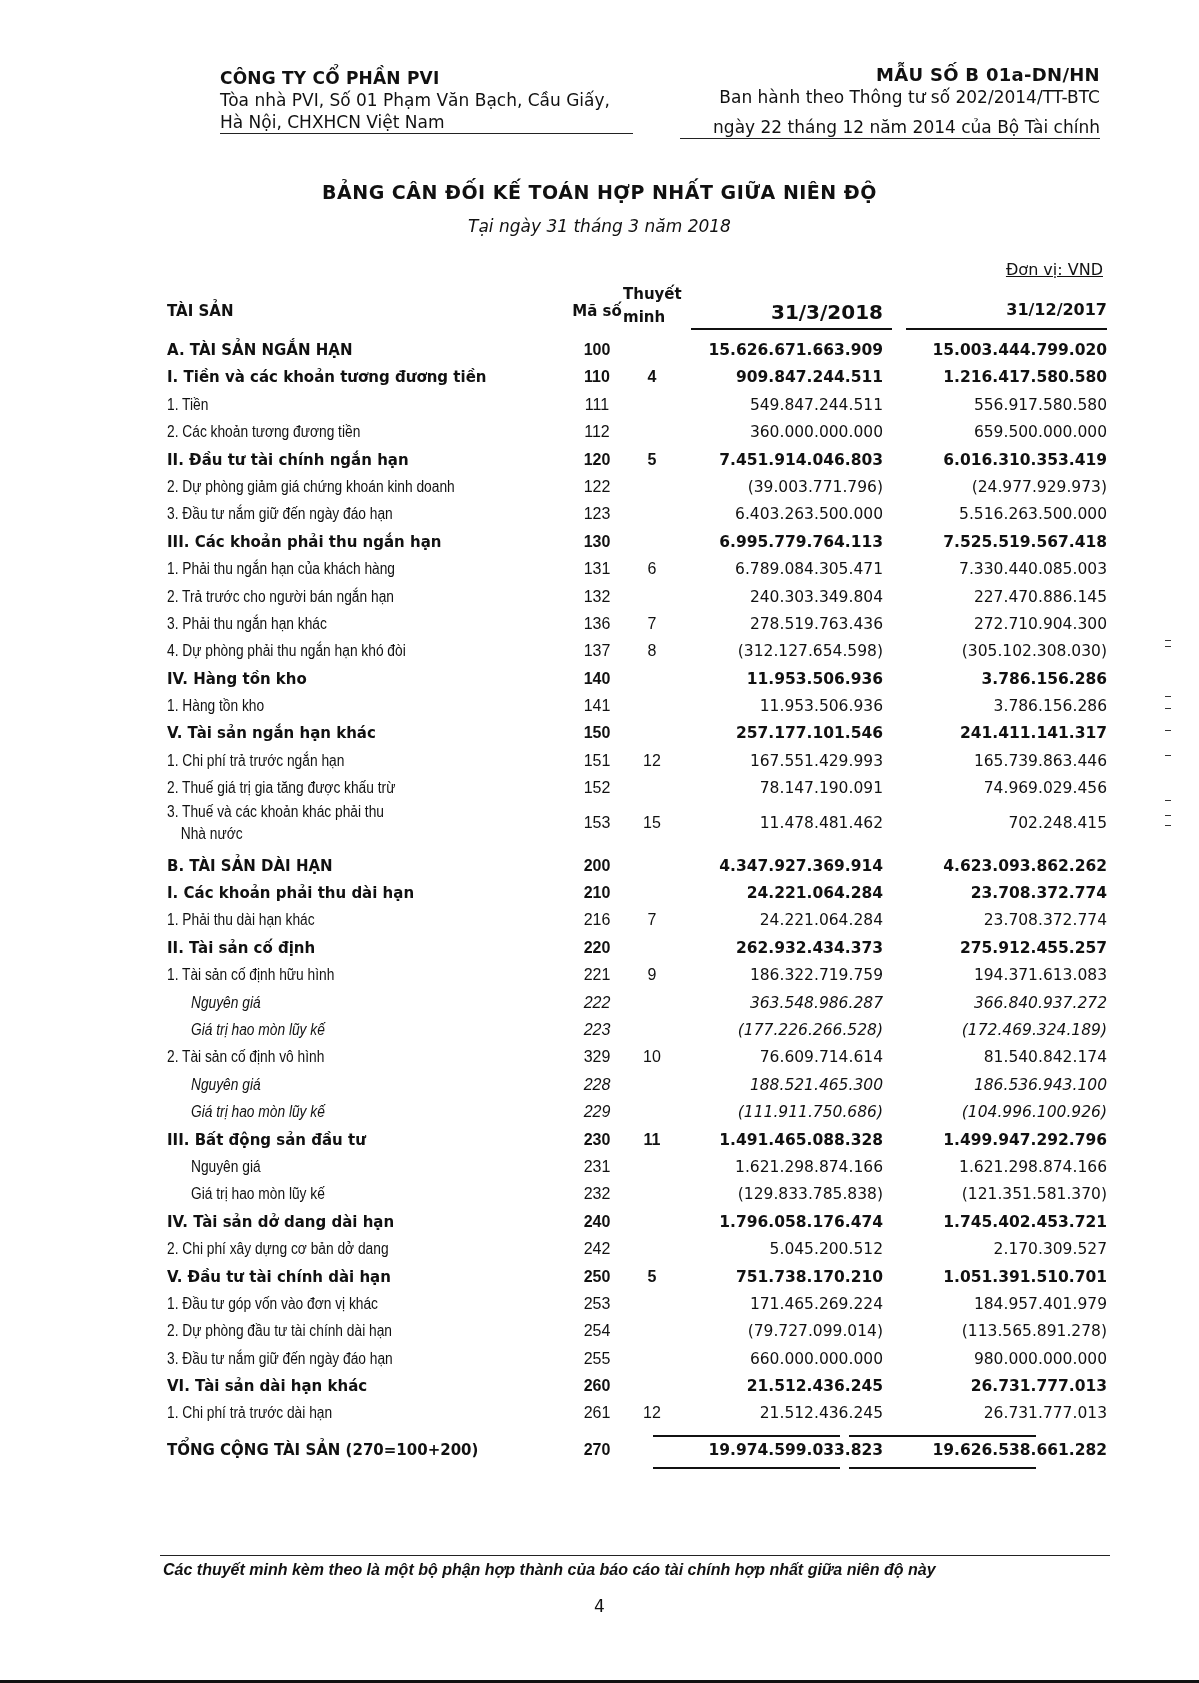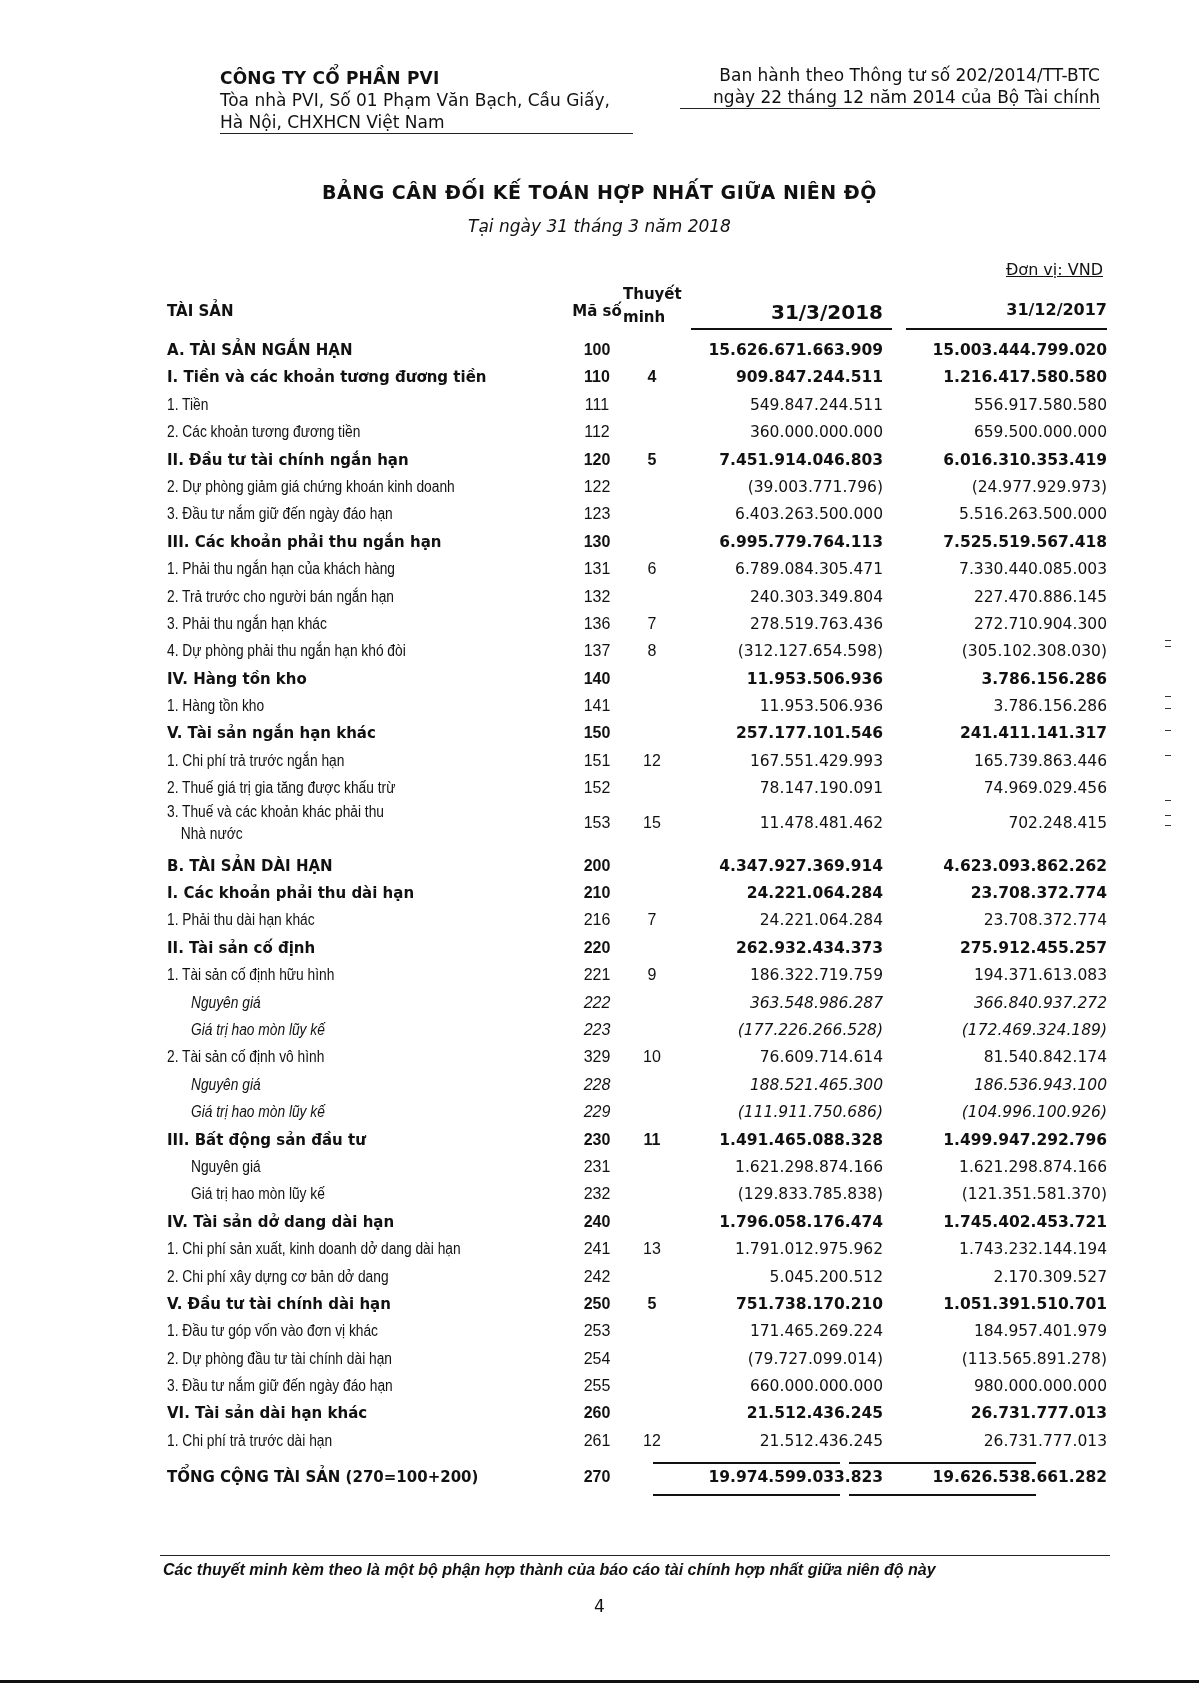--- a/index.html
+++ b/index.html
@@ -4,21 +4,21 @@
 <style>
   html, body { margin: 0; padding: 0; background: #ffffff; }
   body { width: 1199px; height: 1683px; position: relative; overflow: hidden; color: #111; font-family: "DejaVu Sans", sans-serif; }
   .page { position: absolute; left: 0; top: 0; width: 1199px; height: 1683px; }
 
   .hdr-left { position: absolute; left: 172px; top: 67px; width: 460px; margin-left: 48px; }
   .hdr-right { position: absolute; left: 640px; top: 64px; width: 460px; text-align: right; }
   .hdr-company { font-weight: bold; font-size: 17px; letter-spacing: 0.2px; line-height: 22px; }
   .hdr-line { font-size: 17px; line-height: 22px; }
   .hdr-left .u-wrap { border-bottom: 1.5px solid #222; width: 413px; }
-  .hdr-right .u-wrap { border-bottom: 1.5px solid #222; display: inline-block; width: 420px; }
+  .hdr-right .u-wrap { border-bottom: 1.5px solid #222; display: inline-block; width: 420px; margin-top: 8px; }
   .form-no { font-weight: bold; font-size: 18px; line-height: 22px; letter-spacing: 0.3px; }
 
   .title { position: absolute; left: 0; width: 1199px; top: 181px; text-align: center; font-weight: bold; font-size: 19px; letter-spacing: 0.5px; }
   .subtitle { position: absolute; left: 0; width: 1199px; top: 216px; text-align: center; font-style: italic; font-size: 17px; }
   .unit { position: absolute; right: 96px; top: 260px; font-size: 16px; text-decoration: underline; }
 
   .hrow { position: absolute; top: 283px; left: 163px; width: 944px; height: 50px; font-weight: bold; font-size: 15px; }
   .hrow .c1 { position: absolute; left: 4px; top: 19px; }
   .hrow .c2 { position: absolute; left: 406px; top: 19px; width: 56px; text-align: center; }
   .hrow .c3 { position: absolute; left: 460px; top: 0px; width: 58px; line-height: 23px; }
@@ -68,20 +68,21 @@
 
   <div class="hdr-left">
     <div class="hdr-company">CÔNG TY CỔ PHẦN PVI</div>
     <div class="hdr-line">Tòa nhà PVI, Số 01 Phạm Văn Bạch, Cầu Giấy,</div>
     <div class="u-wrap">
         <div class="hdr-line">Hà Nội, CHXHCN Việt Nam</div>
       </div>
   </div>
 
   <div class="hdr-right">
+    <div class="form-no">MẪU SỐ B 01a-DN/HN</div>
     <div class="hdr-line">Ban hành theo Thông tư số 202/2014/TT-BTC</div>
     <div class="u-wrap"><div class="hdr-line">ngày 22 tháng 12 năm 2014 của Bộ Tài chính</div></div>
   </div>
 
   <div class="title">BẢNG CÂN ĐỐI KẾ TOÁN HỢP NHẤT GIỮA NIÊN ĐỘ</div>
   <div class="subtitle">Tại ngày 31 tháng 3 năm 2018</div>
   <div class="unit">Đơn vị: VND</div>
 
   <div class="hrow">
     <span class="c1">TÀI SẢN</span>
@@ -315,27 +316,20 @@
         <span class="v2">(121.351.581.370)</span>
       </div>
       <div class="row bold">
         <span class="lbl">IV. Tài sản dở dang dài hạn</span>
         <span class="code">240</span>
         <span class="note"></span>
         <span class="v1">1.796.058.176.474</span>
         <span class="v2">1.745.402.453.721</span>
       </div>
       <div class="row">
-        <span class="lbl">1. Chi phí sản xuất, kinh doanh dở dang dài hạn</span>
-        <span class="code">241</span>
-        <span class="note">13</span>
-        <span class="v1">1.791.012.975.962</span>
-        <span class="v2">1.743.232.144.194</span>
-      </div>
-      <div class="row">
         <span class="lbl">2. Chi phí xây dựng cơ bản dở dang</span>
         <span class="code">242</span>
         <span class="note"></span>
         <span class="v1">5.045.200.512</span>
         <span class="v2">2.170.309.527</span>
       </div>
       <div class="row bold">
         <span class="lbl">V. Đầu tư tài chính dài hạn</span>
         <span class="code">250</span>
         <span class="note">5</span>

